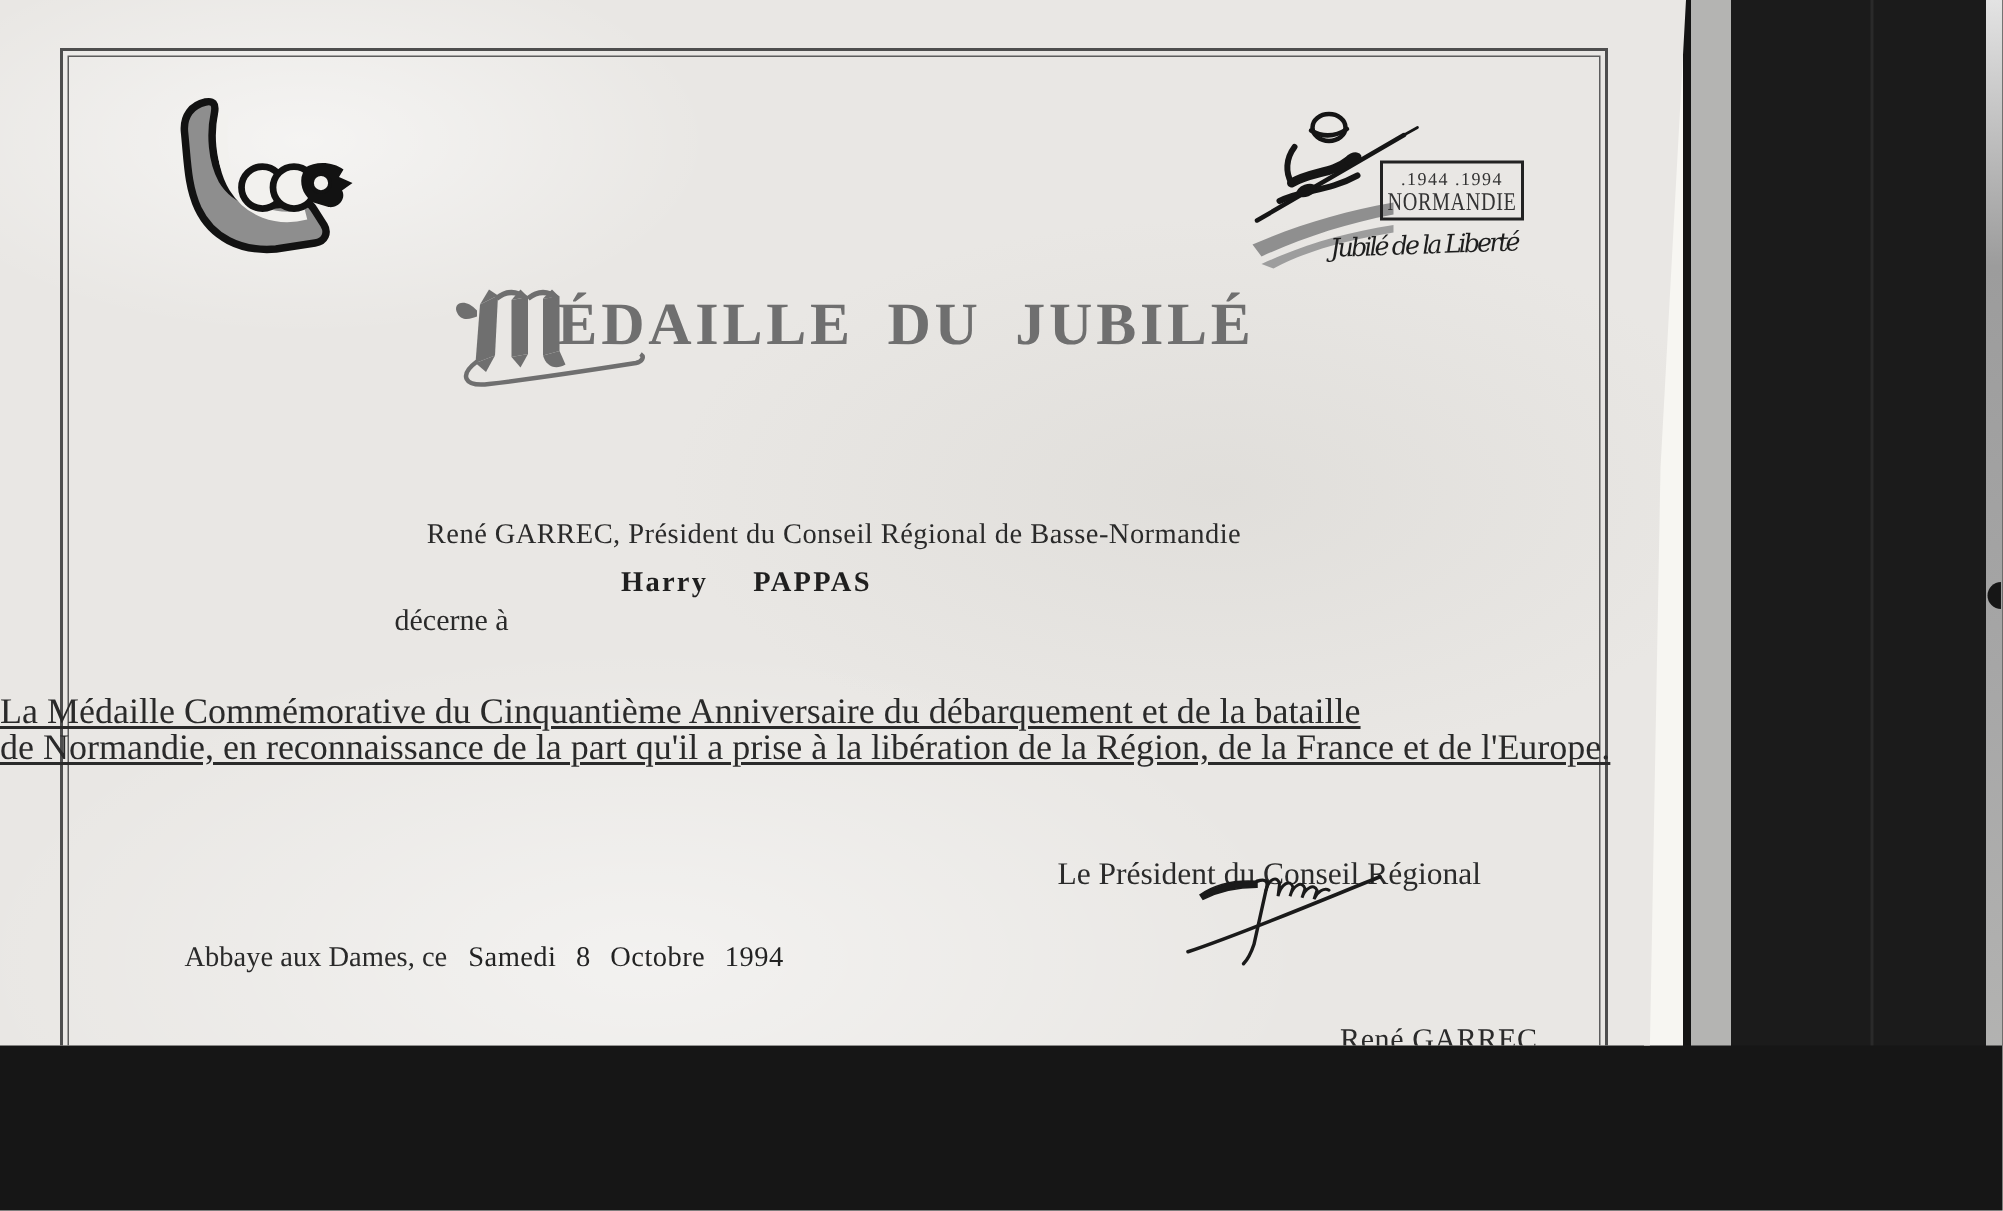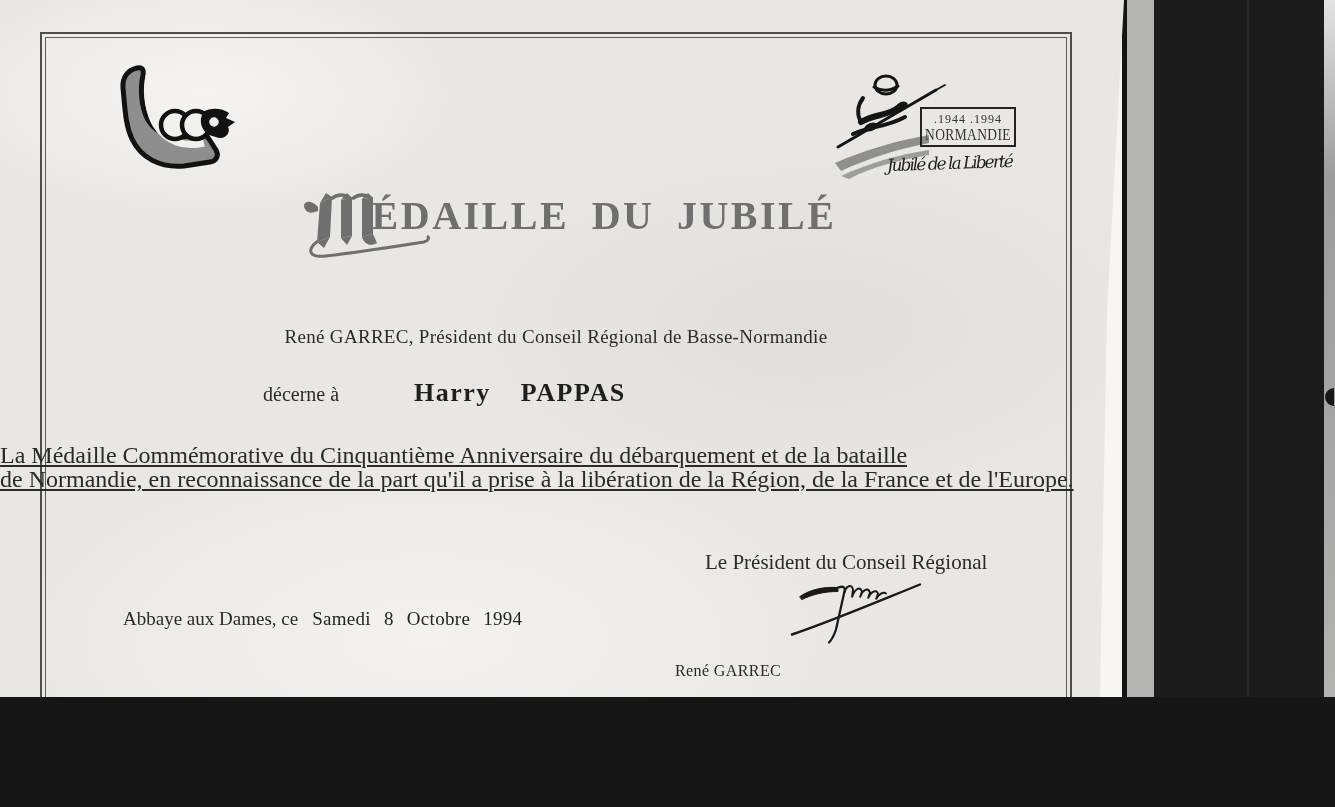--- a/index.html
+++ b/index.html
@@ -38,35 +38,35 @@
   .left-logo{position:absolute;left:92px;top:62px;width:150px;height:130px;}
   .right-logo{position:absolute;left:833px;top:70px;width:212px;height:112px;overflow:visible;}
 
   
   .title-row{position:absolute;left:0;top:190px;width:1112px;display:flex;justify-content:center;padding-left:12px;}
   .title-wrap{position:relative;padding-left:72px;}
   .fraktur-m{position:absolute;left:0;top:0;width:150px;height:68px;overflow:visible;}
   .title-text{font-size:40px;font-weight:bold;color:#6f6f6f;letter-spacing:2.5px;
               word-spacing:10px;line-height:52px;white-space:nowrap;}
 
-  .text{color:#2a2a2a;}
+  .text{color:#2a2a2a;margin-top:20px;}
   .issuer-line{position:absolute;left:0;top:326px;width:1112px;text-align:center;
                font-size:19px;letter-spacing:.3px;}
   .award-label{position:absolute;left:263px;top:383px;font-size:20px;}
-  .recipient{position:absolute;left:414px;top:378px;font-size:26px;font-weight:bold;
+  .recipient{position:absolute;left:414px;top:378px;font-size:19px;font-weight:bold;
              letter-spacing:1.5px;color:#1f1f1f;}
   .recipient .last{margin-left:30px;}
   .body-par{position:absolute;left:0;top:443px;width:1112px;
             font-size:24px;line-height:24px;text-decoration:underline;}
   .president-title{position:absolute;left:705px;top:550px;width:320px;font-size:21px;}
   .signature{position:absolute;left:788px;top:576px;width:140px;height:78px;overflow:visible;}
   .place-line{position:absolute;left:123px;top:608px;font-size:19px;white-space:nowrap;}
   .place-date{margin-left:14px;font-weight:400;word-spacing:8px;letter-spacing:.3px;color:#232323;}
-  .president-name{position:absolute;left:675px;top:662px;width:320px;text-align:left;
-                  font-size:16px;letter-spacing:.4px;}
+  .president-name{position:absolute;left:705px;top:662px;width:320px;text-align:right;
+                  font-size:20px;letter-spacing:.4px;}
 
   .svg-serif{font-family:"Liberation Serif",serif;}
   .svg-script{font-family:"DejaVu Serif",serif;font-style:italic;}
 </style>
 </head>
 <body>
 
 <div class="stage">
 
   <div class="seam-line"></div>

